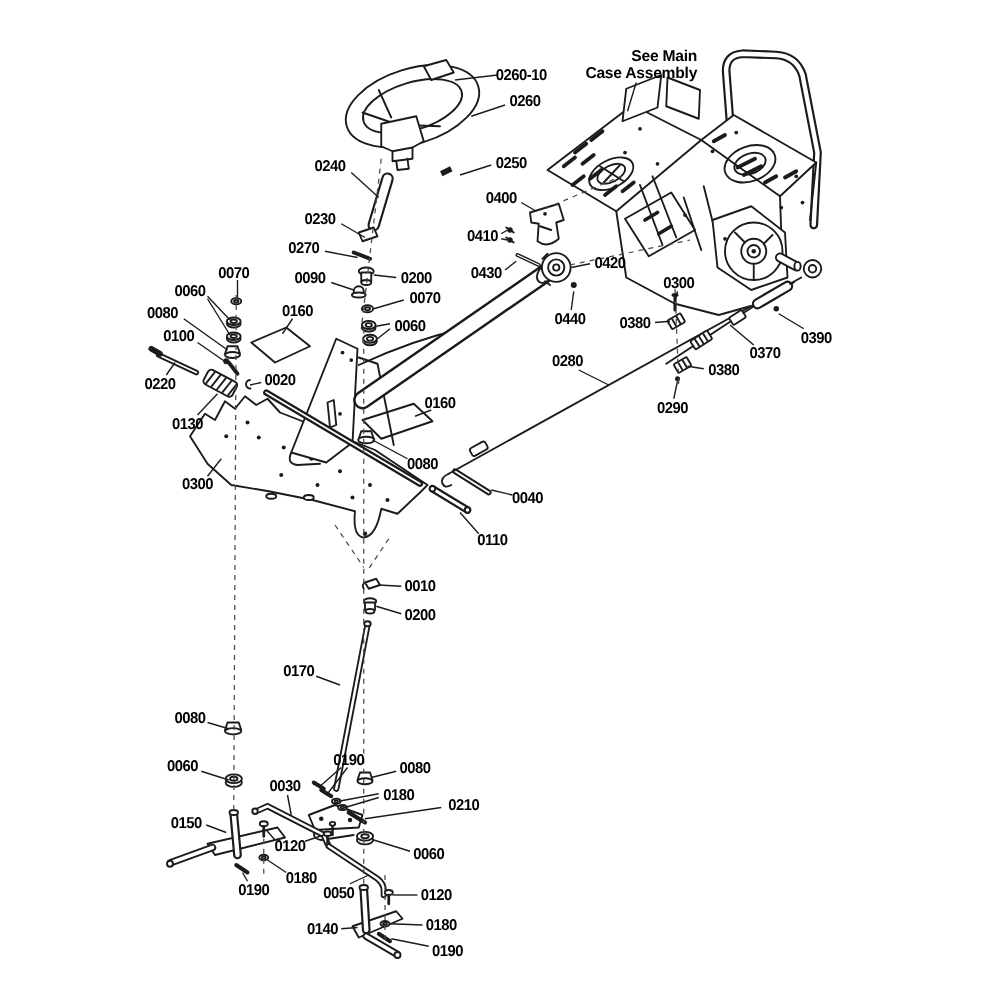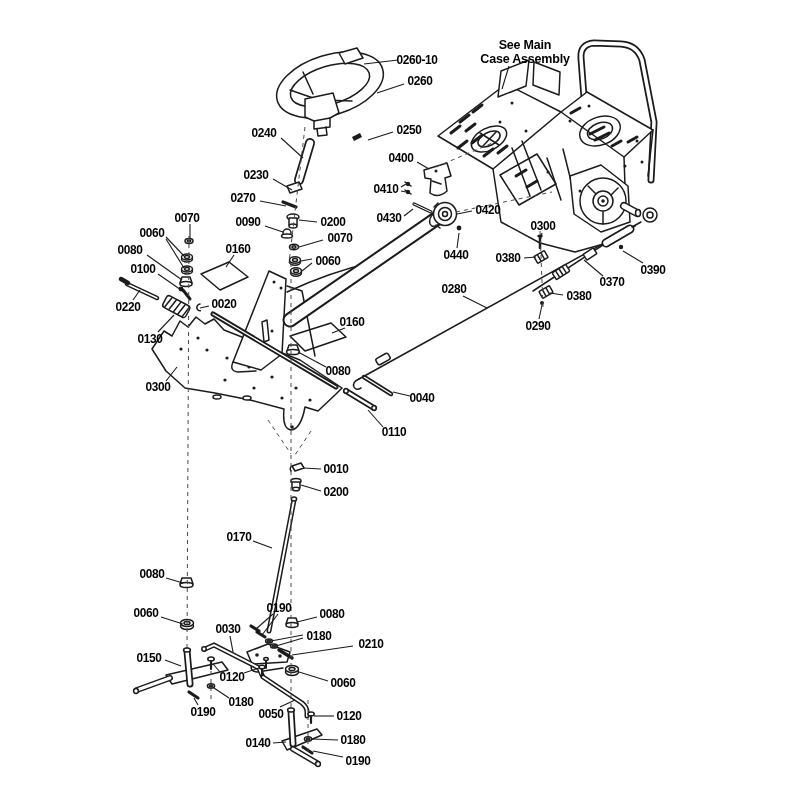--- a/index.html
+++ b/index.html
@@ -4,21 +4,21 @@
 <style>
   html,body{margin:0;padding:0;background:#fff;}
   #stage{position:relative;width:800px;height:800px;background:#fff;overflow:hidden;
          font-family:"Liberation Sans",sans-serif;}
   #art{position:absolute;left:0;top:0;}
   .callout{position:absolute;transform:translate(-50%,-50%) scaleX(.95);
            font:bold 12.5px "Liberation Sans",sans-serif;letter-spacing:-.4px;
            color:#000;white-space:nowrap;z-index:3;}
   .note{position:absolute;transform:translate(-50%,-50%);
         font:bold 12.5px "Liberation Sans",sans-serif;letter-spacing:-.2px;color:#000;
-        text-align:center;white-space:pre-line;line-height:1.15;z-index:3;margin-left:12px;}
+        text-align:right;white-space:pre-line;line-height:1.15;z-index:3;}
   .ln{fill:none;stroke:#1b1b1b;stroke-width:1.5;stroke-linejoin:round;stroke-linecap:round;}
   .w{fill:#fff;stroke:#1b1b1b;stroke-width:1.5;stroke-linejoin:round;}
   .d{fill:#1b1b1b;stroke:none;}
   .slot{stroke:#1b1b1b;stroke-width:3;stroke-linecap:round;}
   .tubeO{stroke:#1b1b1b;stroke-linecap:round;fill:none;}
   .tubeI{stroke:#fff;stroke-linecap:round;fill:none;}
   .dash{fill:none;stroke:#4a4a4a;stroke-width:1;stroke-dasharray:4 4;}
   .ldr{stroke:#1b1b1b;stroke-width:1.1;fill:none;}
 </style>
 </head>

